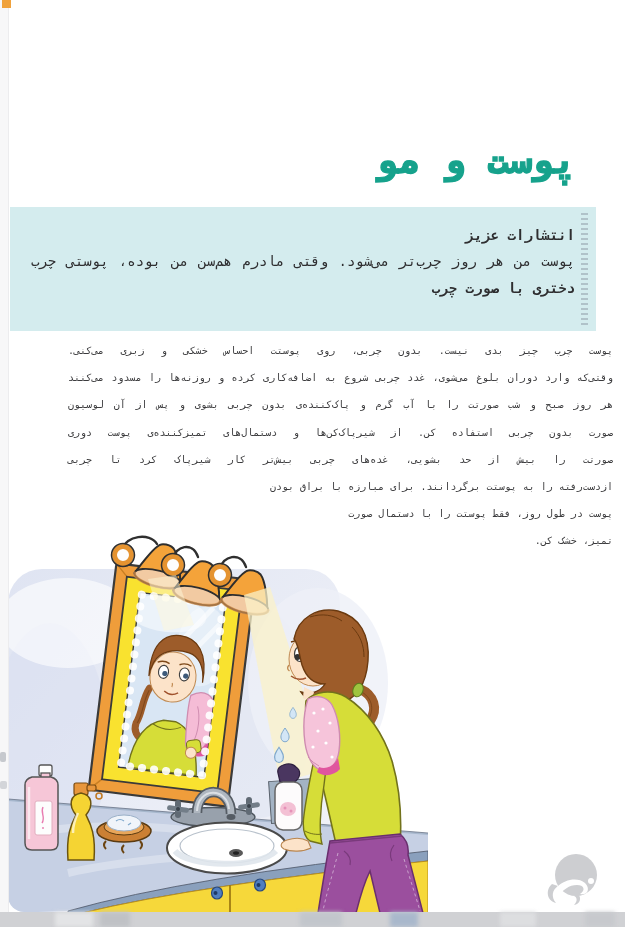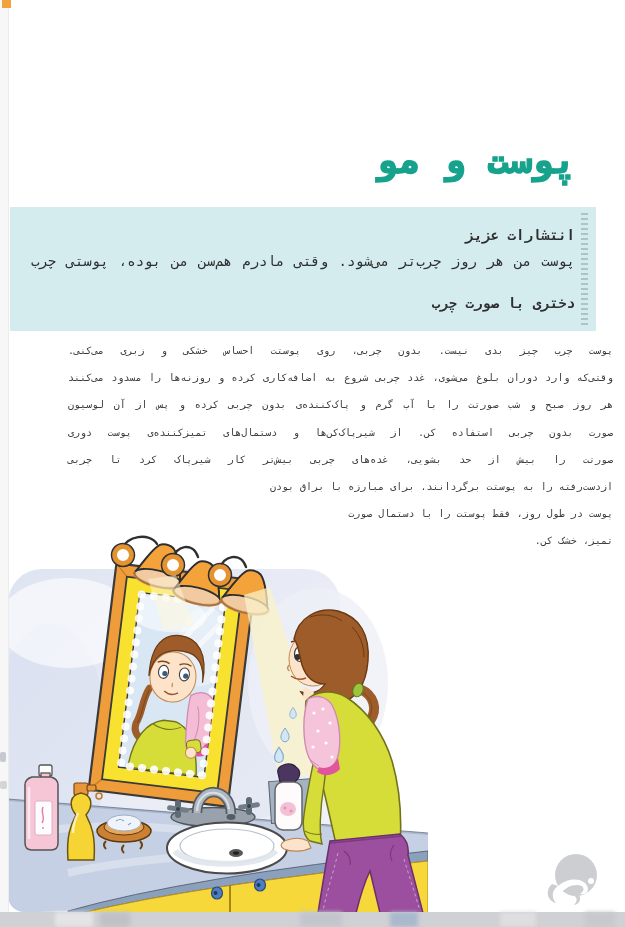--- a/index.html
+++ b/index.html
@@ -23,21 +23,21 @@
   .t6{left:585px;width:30px;background:#c7c9cd;}
   
   .page-title{position:absolute;top:141px;right:49px;direction:rtl;color:#16a28c;
               font-size:37px;font-weight:800;line-height:44px;-webkit-text-stroke:1.3px #16a28c;}
   
   .letter-box{position:absolute;left:10px;top:207px;width:586px;height:124px;background:#d4ecee;
               box-sizing:border-box;padding:16px 21px 0 21px;direction:rtl;color:#2e2e30;}
   .lb-heading{font-weight:bold;font-size:14px;line-height:26px;}
   .lb-line{font-size:14px;line-height:27px;}
   .lb-line.j{text-align:justify;text-align-last:justify;}
-  .lb-sig{font-weight:bold;font-size:14px;line-height:27px;margin-top:15px;}
+  .lb-sig{font-weight:bold;font-size:14px;line-height:27px;}
   
   .body-text{position:absolute;left:68px;top:338px;width:545px;direction:rtl;color:#3b3b3d;}
   .bline{height:27.2px;line-height:27.2px;font-size:10px;}
   .bline.j{text-align:justify;text-align-last:justify;}
   .bline.r{text-align:right;white-space:nowrap;}
   
   .illus{position:absolute;left:8px;top:533px;width:420px;height:379px;
          border-bottom-left-radius:16px;overflow:hidden;}
   .logo{position:absolute;left:538px;top:850px;width:64px;height:58px;}
 </style>
@@ -50,21 +50,21 @@
 
   <div class="letter-box">
     <div class="lb-heading">انتشارات عزیز</div>
     <div class="lb-line j">پوست من هر روز چرب‌تر می‌شود. وقتی مادرم هم‌سن من بوده، پوستی چرب</div>
     <div class="lb-sig">دختری با صورت چرب</div>
   </div>
 
   <div class="body-text">
     <div class="bline j">پوست چرب چیز بدی نیست. بدون چربی، روی پوستت احساس خشکی و زبری می‌کنی.</div>
     <div class="bline j">وقتی‌که وارد دوران بلوغ می‌شوی، غدد چربی شروع به اضافه‌کاری کرده و روزنه‌ها را مسدود می‌کنند</div>
-    <div class="bline j">هر روز صبح و شب صورتت را با آب گرم و پاک‌کننده‌ی بدون چربی کرده و پس از آن لوسیون</div>
+    <div class="bline j">هر روز صبح و شب صورتت را با آب گرم و پاک‌کننده‌ی بدون چربی بشوی و پس از آن لوسیون</div>
     <div class="bline j">صورت بدون چربی استفاده کن. از شیرپاک‌کن‌ها و دستمال‌های تمیزکننده‌ی پوست دوری</div>
     <div class="bline j">صورتت را بیش از حد بشویی، غده‌های چربی بیش‌تر کار شیرپاک کرد تا چربی</div>
     <div class="bline r">ازدست‌رفته را به پوستت برگردانند. برای مبارزه با براق بودن</div>
     <div class="bline r">پوست در طول روز، فقط پوستت را با دستمال صورت</div>
     <div class="bline r">تمیز، خشک کن.</div>
   </div>
 
   <div class="illus">
   <svg width="420" height="379" viewBox="0 0 420 379" xmlns="http://www.w3.org/2000/svg">
     <defs>

